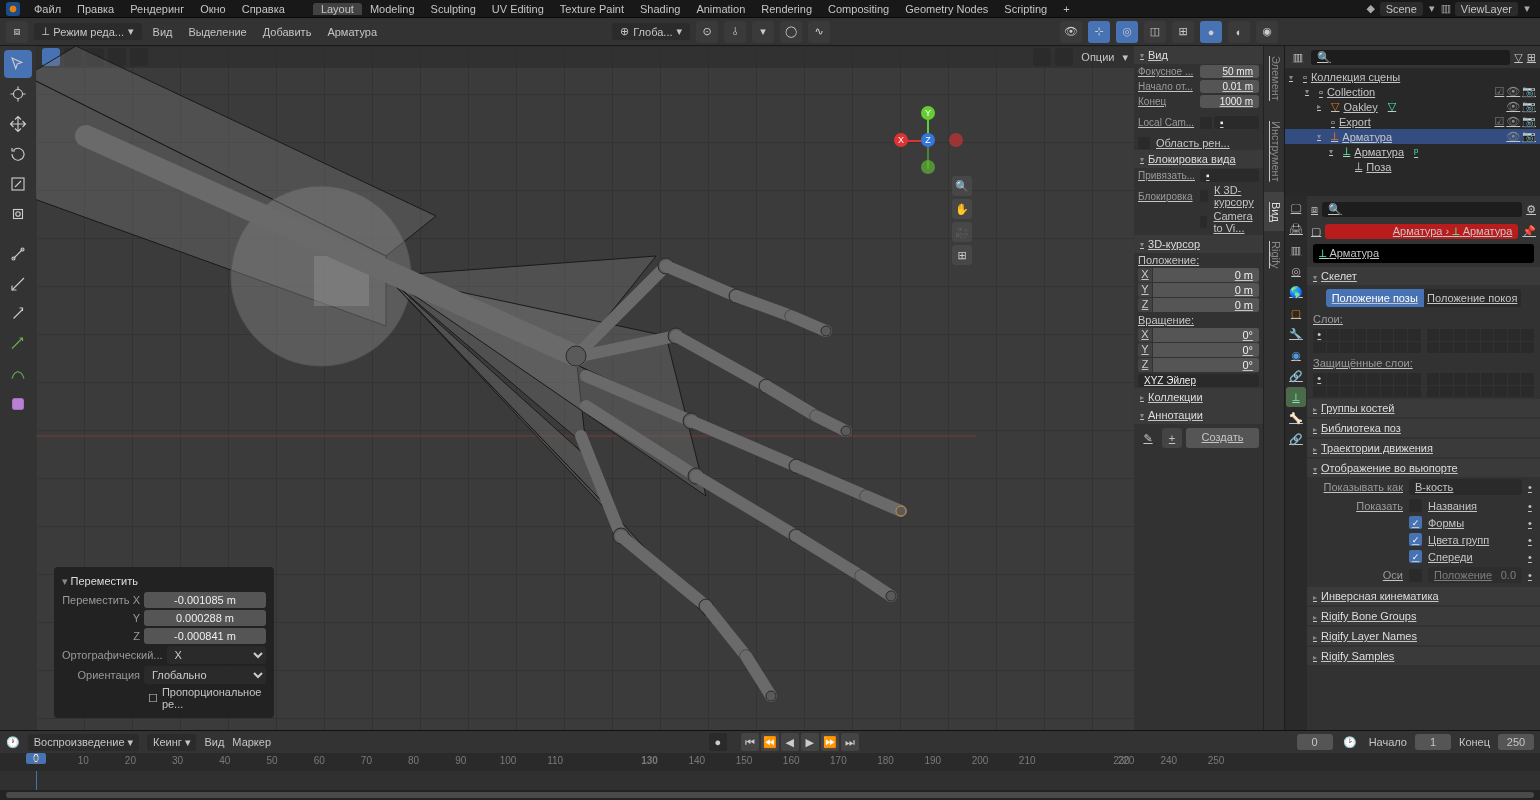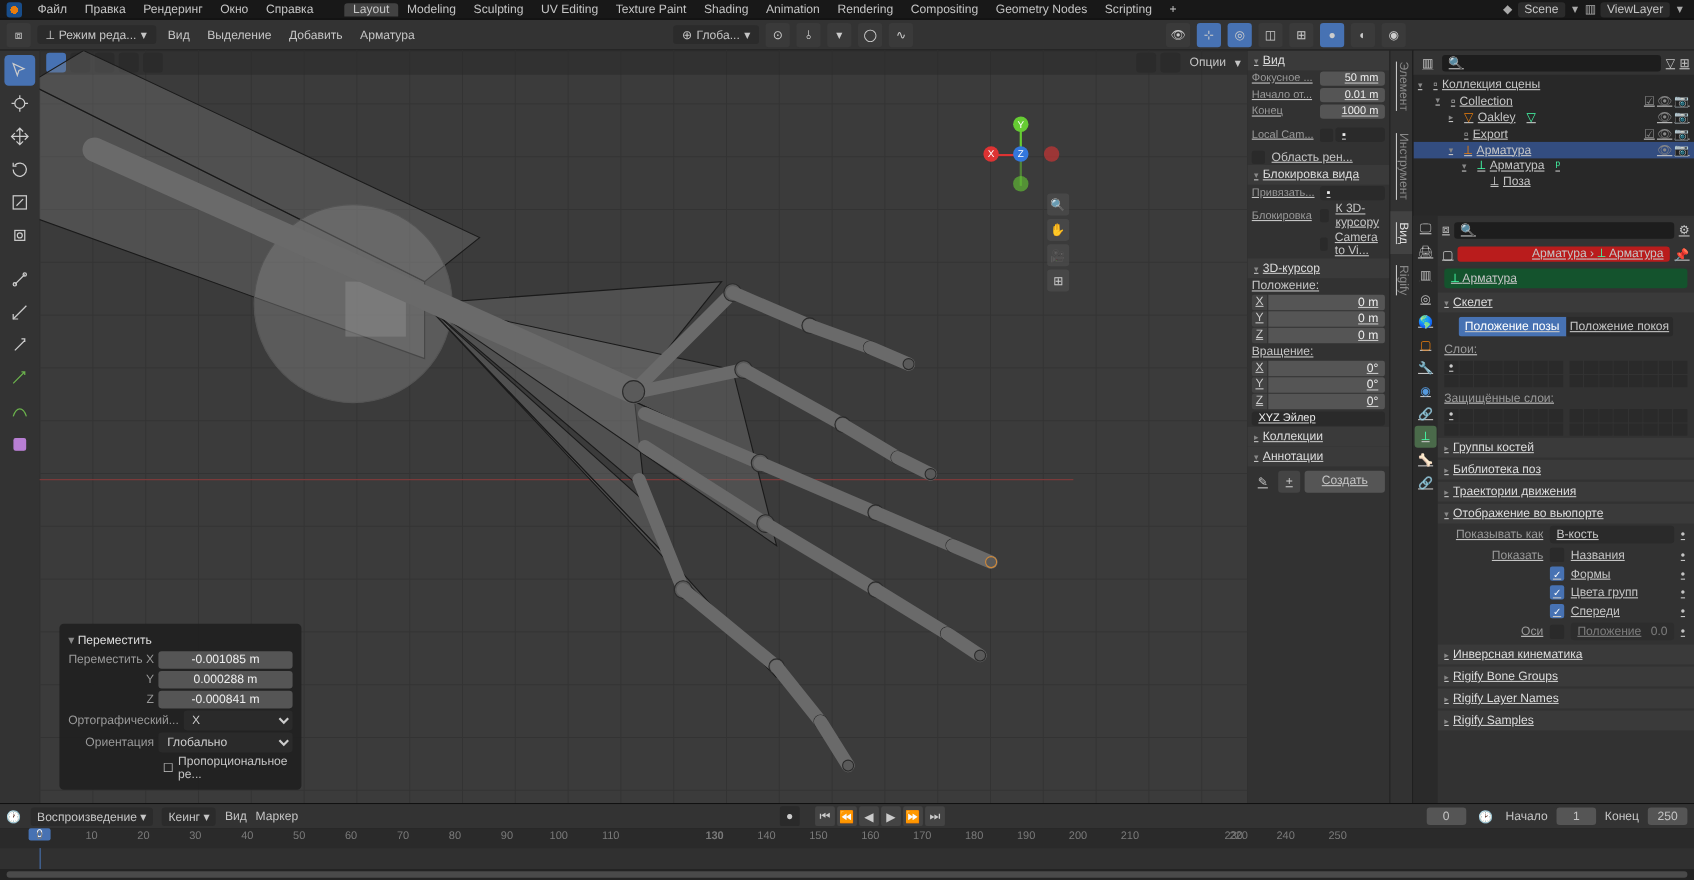--- a/index.html
+++ b/index.html
@@ -92,30 +92,30 @@
 
 
 .properties { flex: 1; background: #323232; display: flex; }
 .properties .vtabs { width: 22px; background: #2a2a2a; display: flex; flex-direction: column; gap: 1px; padding: 2px 0; }
 .properties .vtabs .vt { width: 20px; height: 20px; margin: 0 auto; border-radius: 3px; display: flex; align-items: center; justify-content: center; }
 .properties .vtabs .vt.active { background: #4a6a4a; }
 .properties .body { flex: 1; overflow-y: auto; padding: 2px 0; }
 .properties .hdr-row { height: 22px; display: flex; align-items: center; padding: 0 4px; gap: 4px; background: #333; }
 .properties .crumb { flex: 1; background: #b91c1c; padding: 1px 6px; border-radius: 3px; white-space: nowrap; overflow: hidden; text-align: right; }
 .properties .field { padding: 2px 6px; }
-.properties .namefield { background: #14532d; border-radius: 3px; padding: 3px 6px; }
+.properties .namefield { background: #000000; border-radius: 3px; padding: 3px 6px; }
 .properties .seg { display: flex; margin: 4px 19px; border-radius: 3px; overflow: hidden; }
 .properties .seg .s { flex: 1; background: #2a2a2a; text-align: center; padding: 3px; }
 .properties .seg .s.active { background: #4772b3; color: #fff; }
 .properties .label { padding: 2px 6px; color: #9a9a9a; }
 .properties .layerbox { display: flex; gap: 6px; margin: 2px 6px; }
 .properties .layergrid { flex: 1; display: grid; grid-template-columns: repeat(8,1fr); grid-template-rows: repeat(2,1fr); gap: 1px; height: 24px; }
 .properties .layergrid .cell { background: #2a2a2a; }
 .properties .layergrid .cell.dot::after { content: '•'; color: #ccc; display: block; text-align: center; line-height: 11px; }
-.properties .sect { padding: 3px 6px; background: #3a3a3a; display: flex; align-items: center; gap: 4px; color: #ddd; margin-top: 2px; }
+.properties .sect { padding: 3px 6px; background: #3a3a3a; display: flex; align-items: flex-end; gap: 4px; color: #ddd; margin-top: 2px; }
 .properties .sect::before { content: '▸'; font-size: 8px; color: #888; }
 .properties .sect.open::before { content: '▾'; }
 .properties .inner-row { display: flex; align-items: center; padding: 2px 6px; gap: 6px; }
 .properties .inner-row .rl { flex: 0 0 90px; text-align: right; color: #9a9a9a; }
 .properties .inner-row .rv { flex: 1; background: #2a2a2a; padding: 2px 6px; border-radius: 3px; }
 .properties .chk { width: 13px; height: 13px; background: #2a2a2a; border-radius: 2px; display: inline-flex; align-items: center; justify-content: center; }
 .properties .chk.on { background: #4772b3; }
 .properties .chk.on::after { content: '✓'; color: #fff; font-size: 9px; }
 
 

